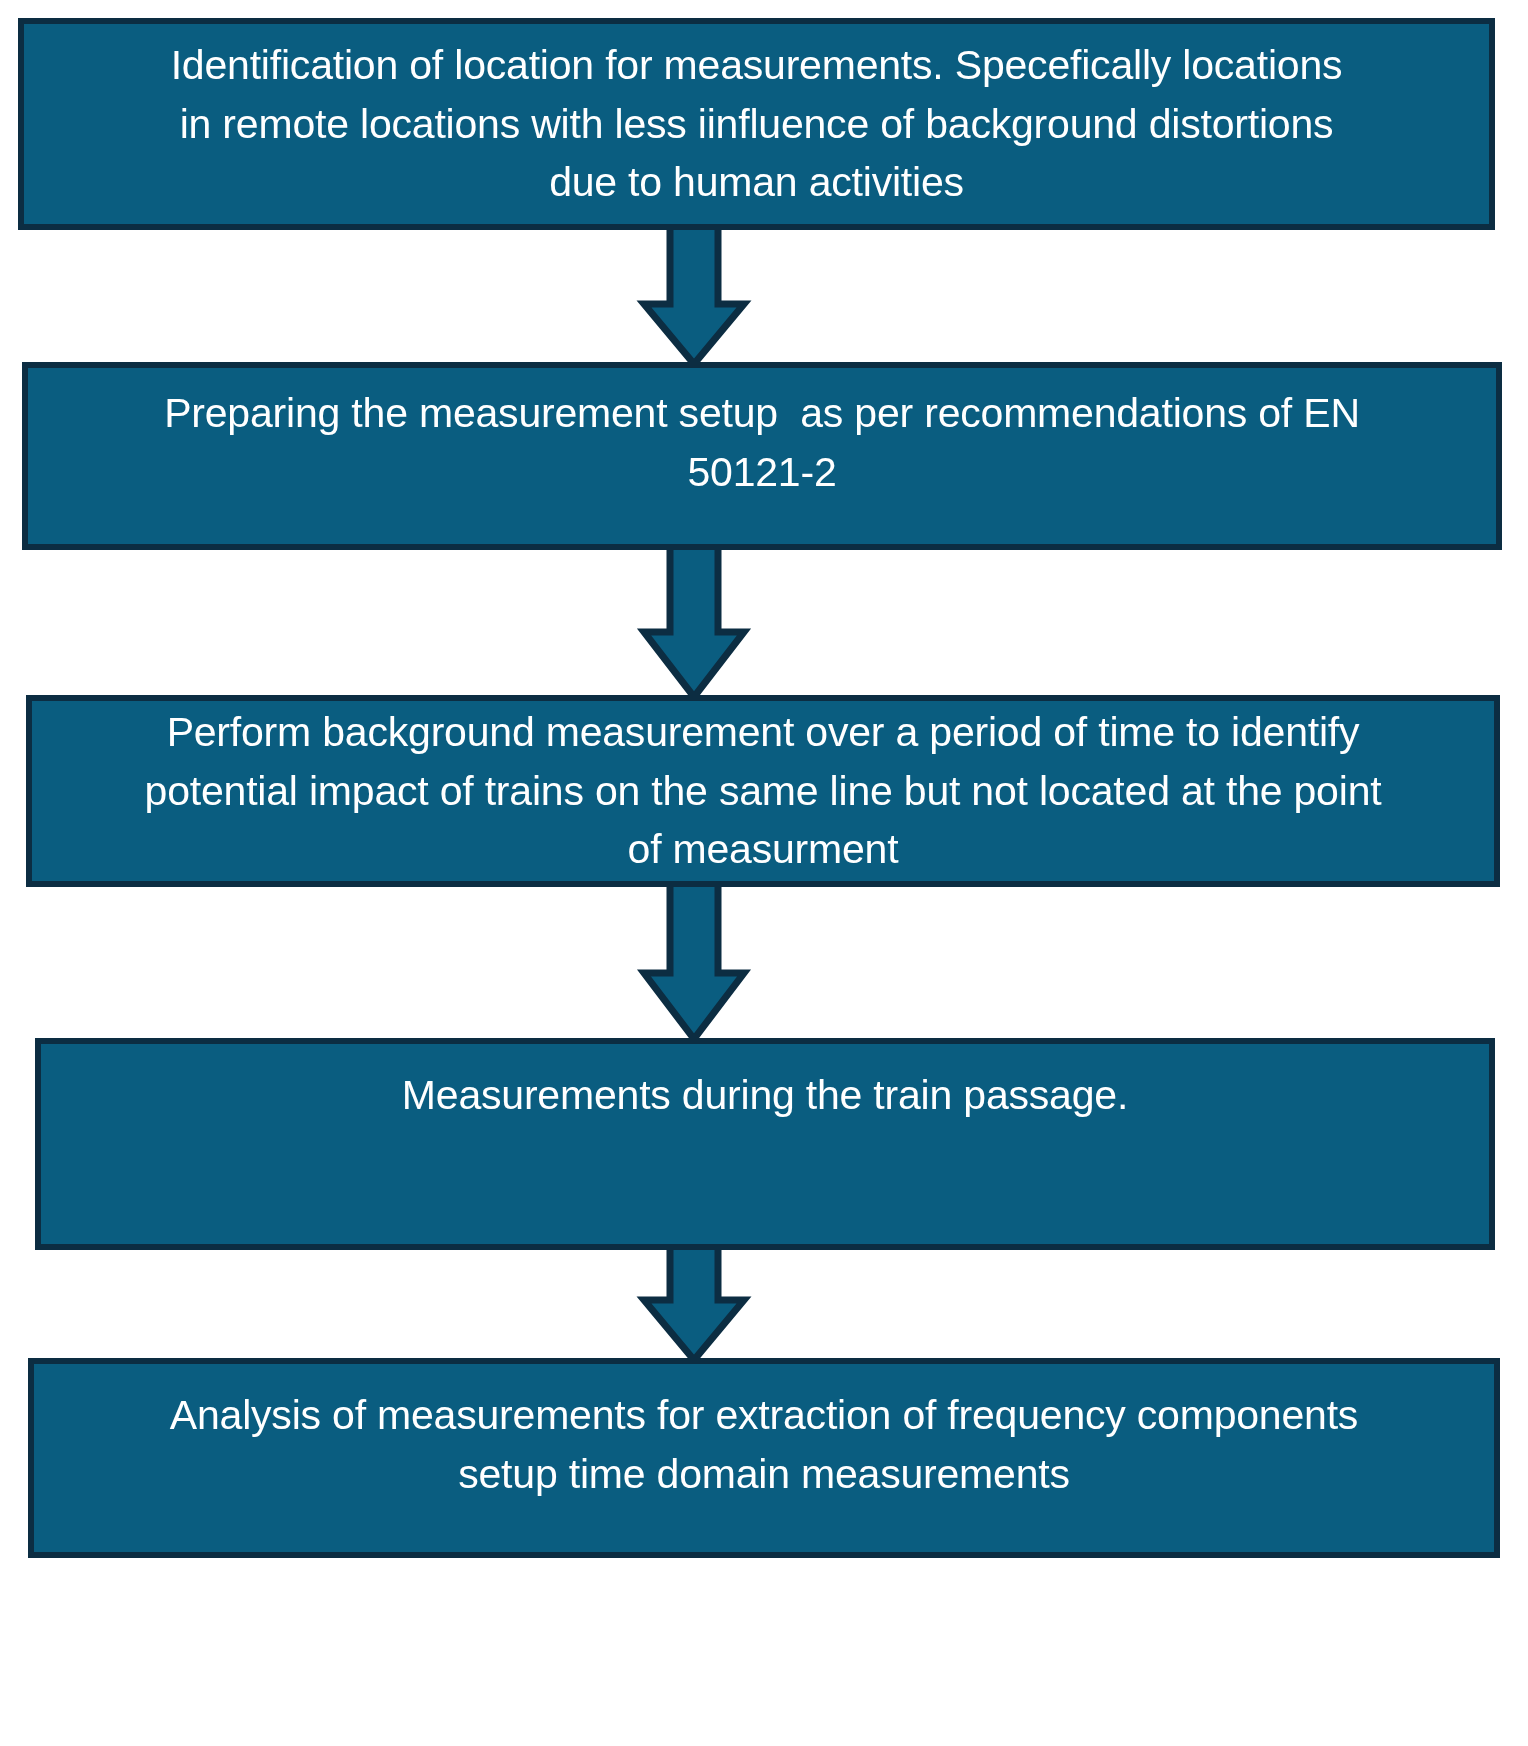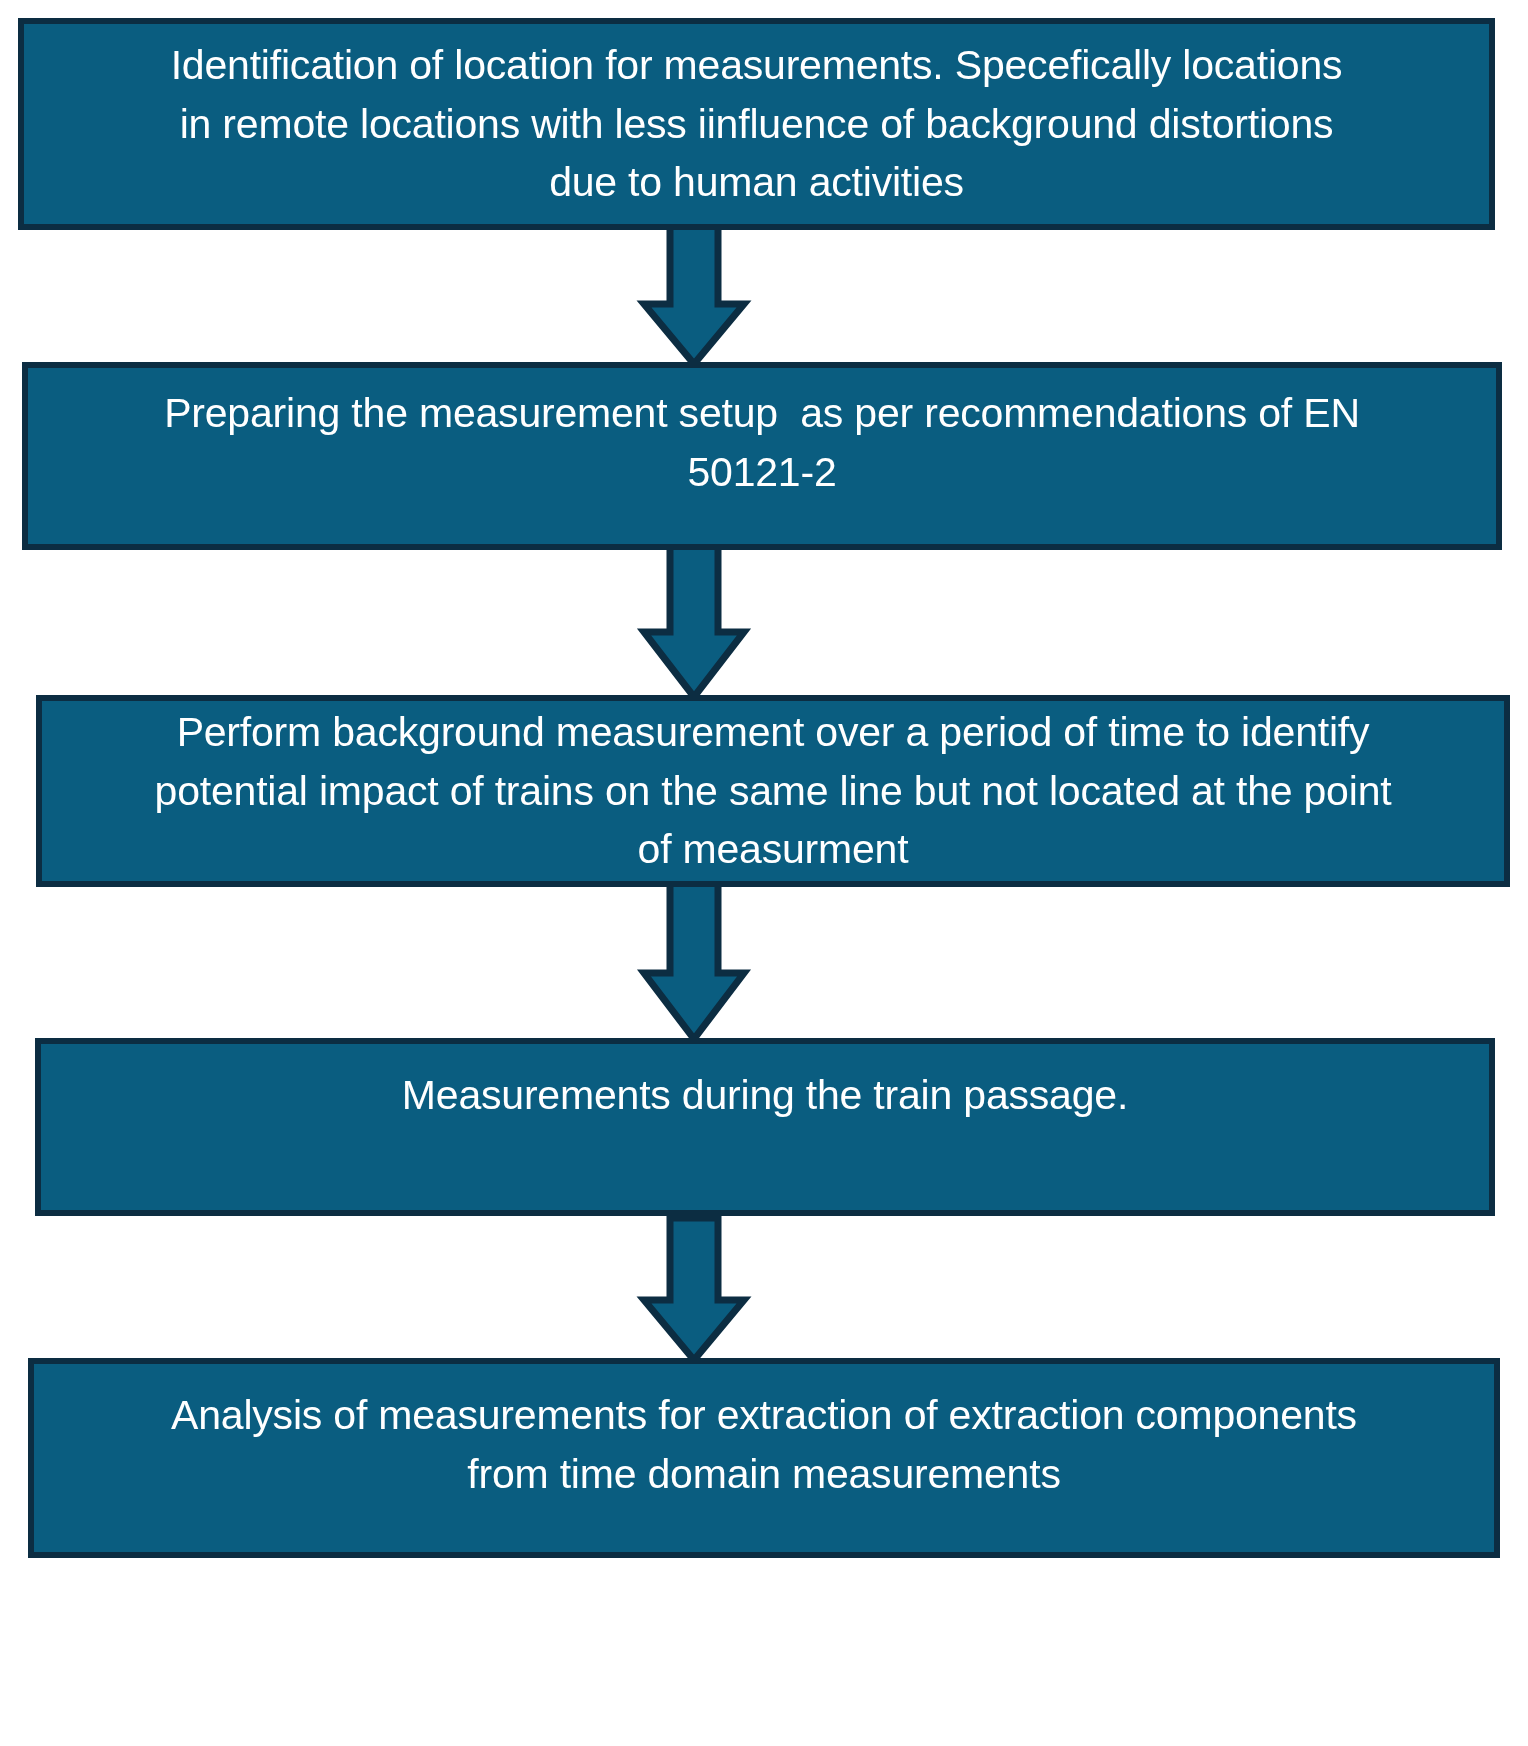--- a/index.html
+++ b/index.html
@@ -40,24 +40,24 @@
     width: 92%;
     font-stretch: condensed;
   }
 
   .box-1 { left: 18px;  top: 18px;   width: 1477px; height: 212px; align-items: center; }
   .box-1 .flow-box-text { width: 80%; }
 
   .box-2 { left: 22px;  top: 362px;  width: 1480px; height: 188px; align-items: flex-start; padding-top: 16px; }
   .box-2 .flow-box-text { width: 88%; }
 
-  .box-3 { left: 36px;  top: 695px;  width: 1474px; height: 192px; align-items: center; }
+  .box-3 { left: 26px;  top: 695px;  width: 1474px; height: 192px; align-items: center; }
   .box-3 .flow-box-text { width: 86%; }
 
-  .box-4 { left: 35px;  top: 1038px; width: 1460px; height: 178px; align-items: flex-start; padding-top: 22px; }
+  .box-4 { left: 35px;  top: 1038px; width: 1460px; height: 212px; align-items: flex-start; padding-top: 22px; }
 
   .box-5 { left: 28px;  top: 1358px; width: 1472px; height: 200px; align-items: flex-start; padding-top: 22px; }
   .box-5 .flow-box-text { width: 84%; }
 
   
   .flow-arrow {
     position: absolute;
     z-index: 1;
   }
   .flow-arrow svg {
@@ -117,16 +117,16 @@
     <div class="flow-box-text">Measurements during the train passage.</div>
   </div>
 
   <div class="flow-arrow arrow-4">
     <svg viewBox="0 0 120 146" preserveAspectRatio="none" aria-hidden="true">
       <polygon class="arrow-shape" points="36,0 84,0 84,82 110,82 60,142 10,82 36,82"></polygon>
     </svg>
   </div>
 
   <div class="flow-box box-5">
-    <div class="flow-box-text">Analysis of measurements for extraction of extraction components from time domain measurements</div>
+    <div class="flow-box-text">Analysis of measurements for extraction of frequency components setup time domain measurements</div>
   </div>
 
 </div>
 
 </body></html>

